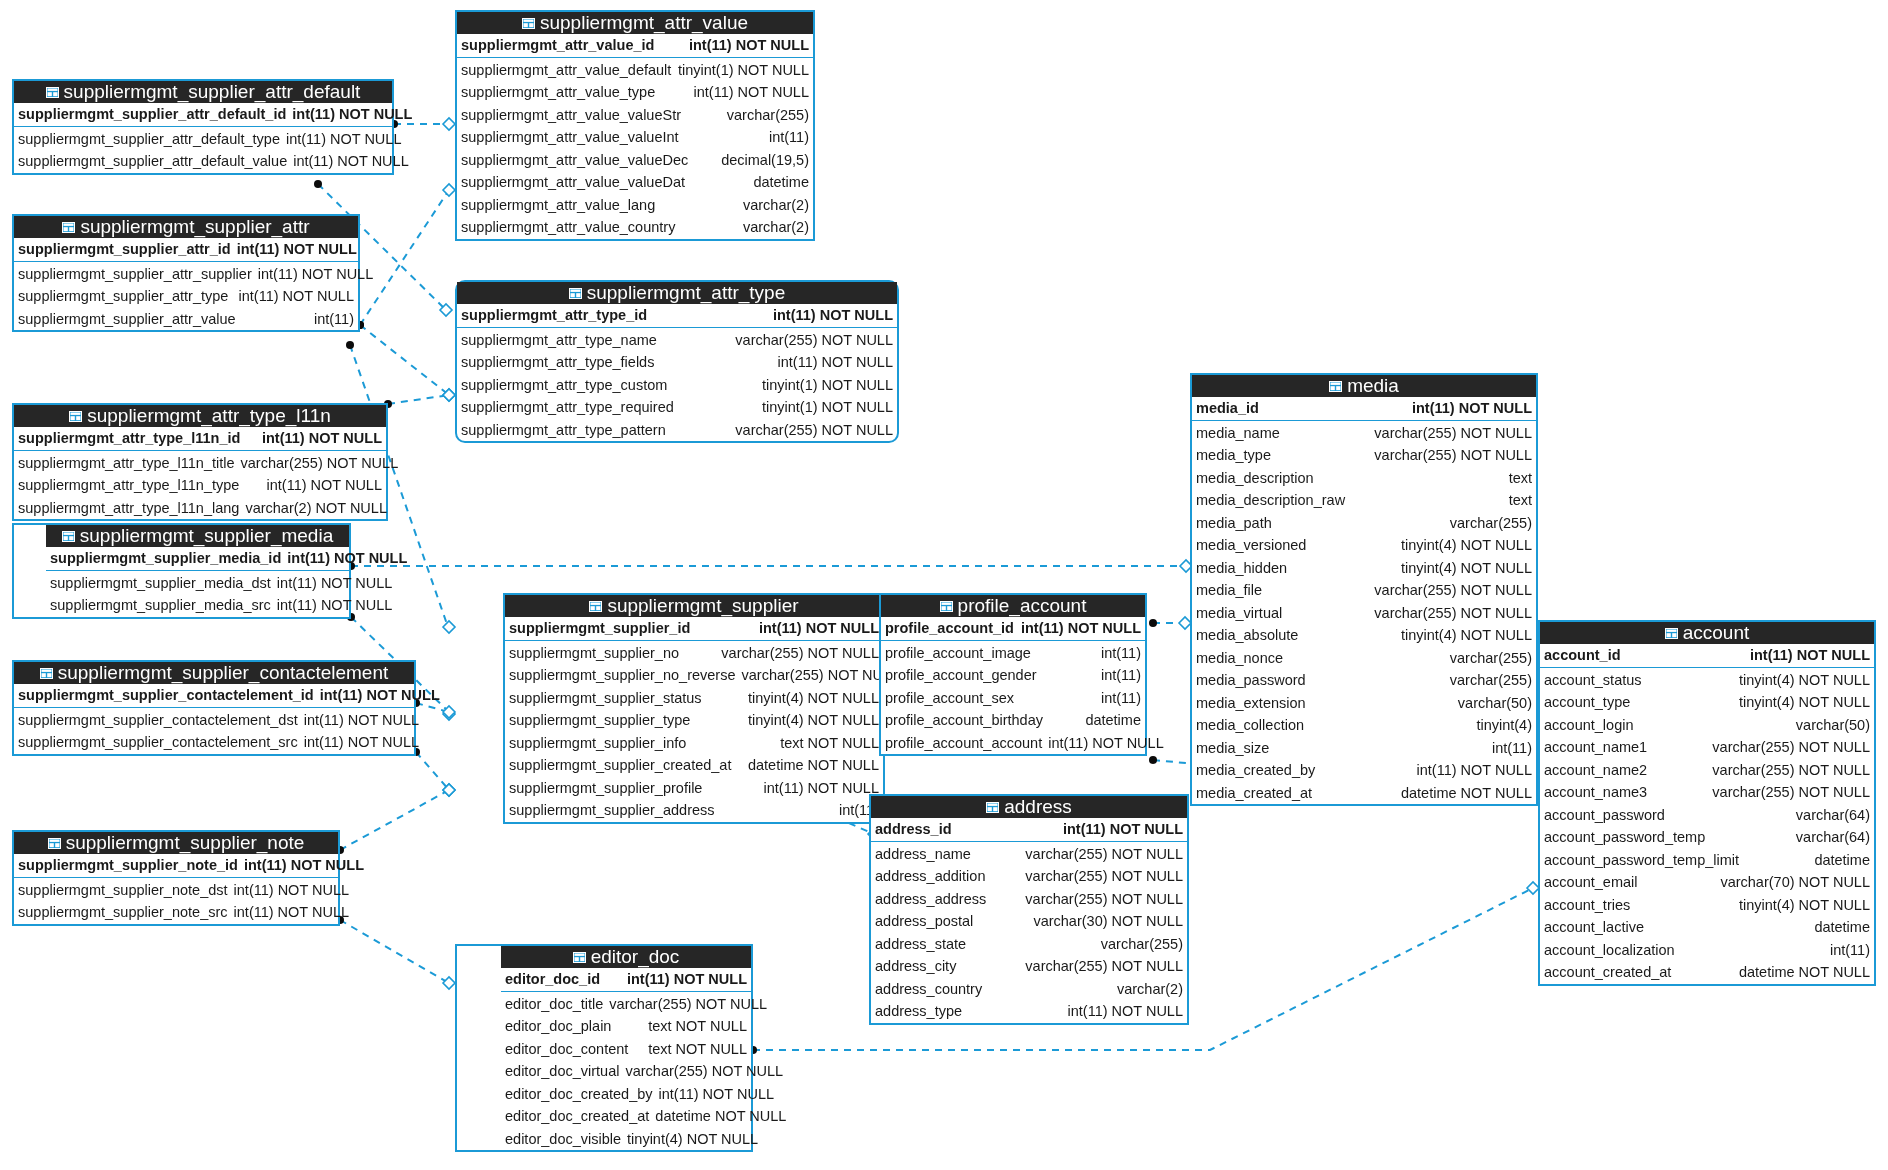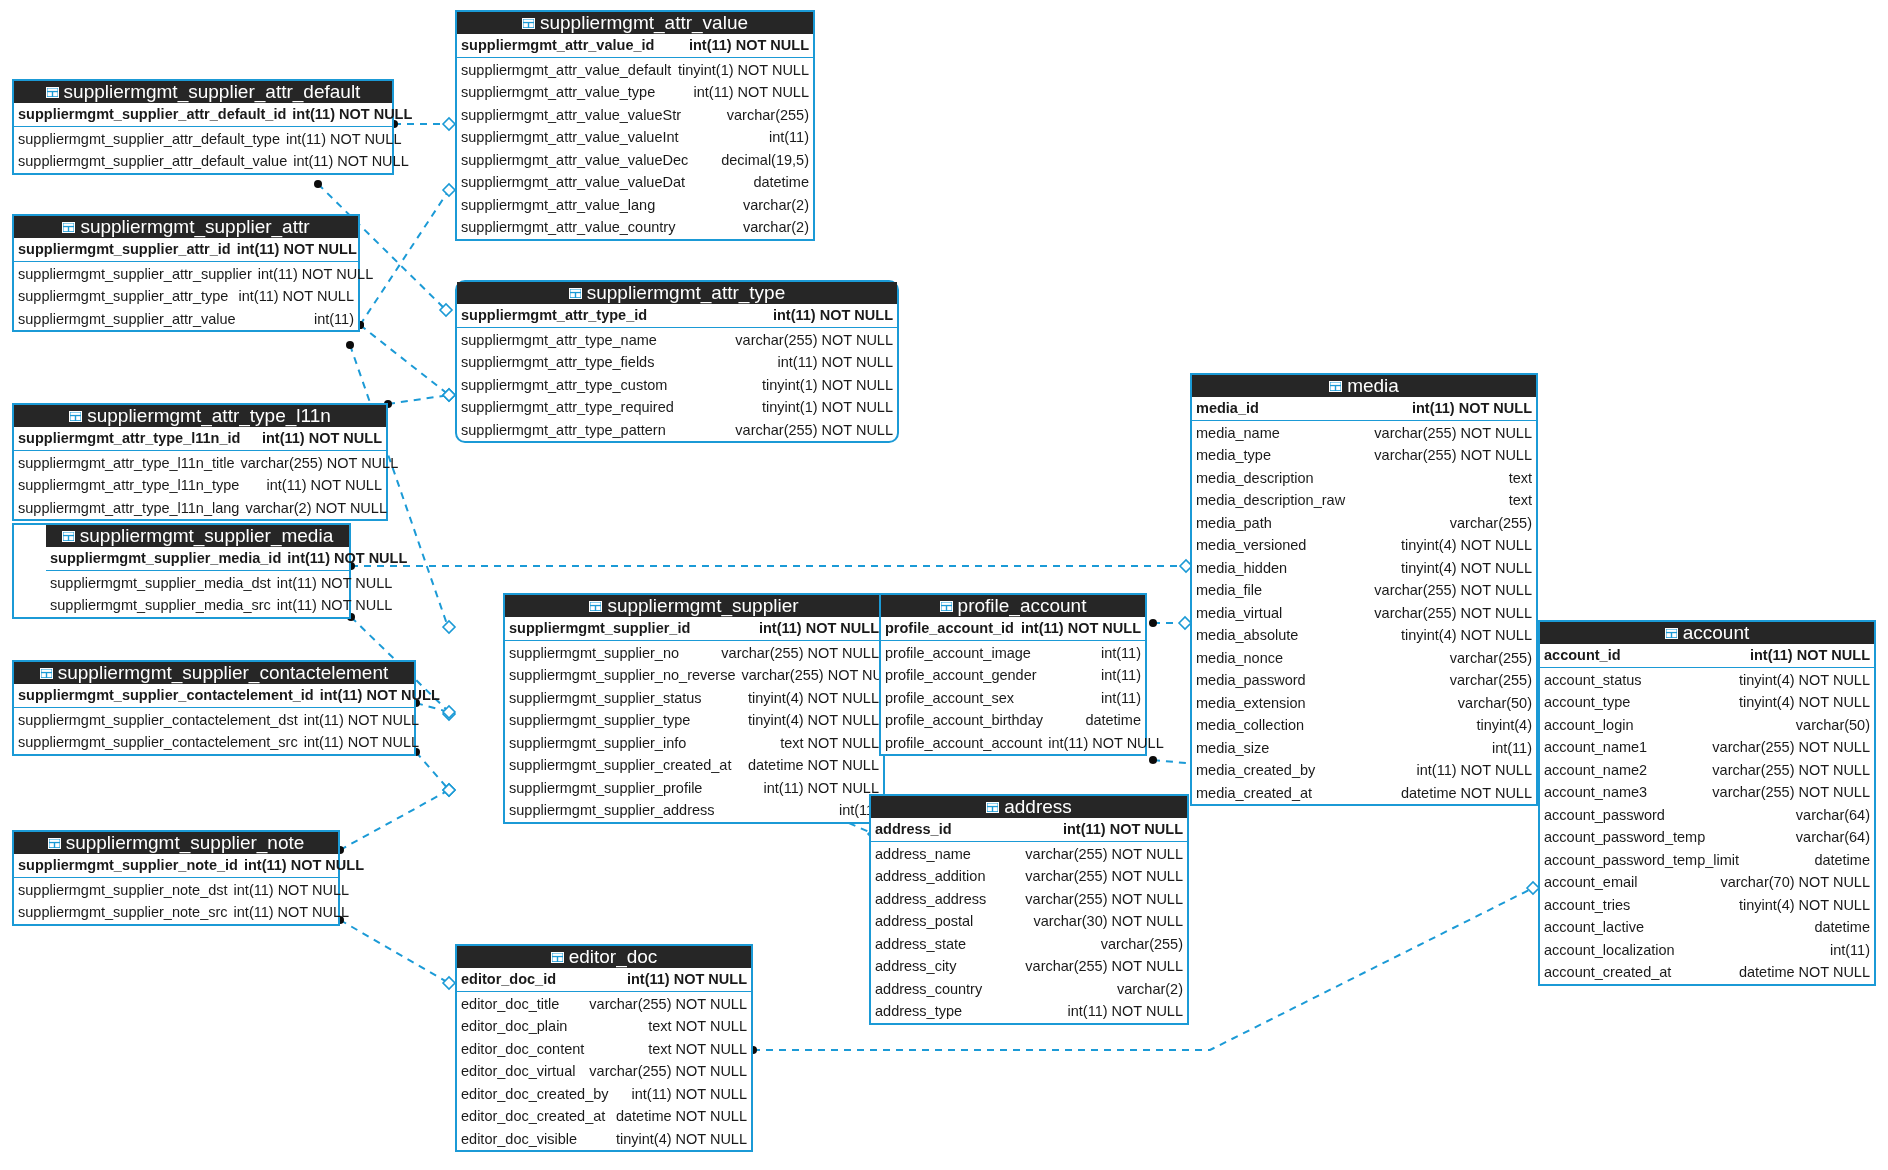--- a/index.html
+++ b/index.html
@@ -688,21 +688,21 @@
         <div class="col-row">
           <span class="col-name">suppliermgmt_supplier_note_dst</span>
           <span class="col-type">int(11) NOT NULL</span>
         </div>
         <div class="col-row">
           <span class="col-name">suppliermgmt_supplier_note_src</span>
           <span class="col-type">int(11) NOT NULL</span>
         </div>
       </div>
     </div>
-    <div class="entity" style="left: 455px; top: 944px; width: 298px;">
+    <div class="entity" style="left: 455px; top: 944px; width: 298px; padding-left: 44px;">
       <div class="entity-title">
         <span class="table-icon">
           <svg width="13" height="11" viewBox="0 0 13 11">
             <rect x="0.5" y="0.5" width="12" height="10" fill="#1b9ad6" stroke="#ffffff" stroke-width="1"></rect>
             <rect x="1.5" y="1.5" width="10" height="2.4" fill="#ffffff"></rect>
             <rect x="1.5" y="5.2" width="4.3" height="4" fill="#ffffff"></rect>
             <rect x="7.2" y="5.2" width="4.3" height="4" fill="#ffffff"></rect>
           </svg>
         </span>
         <span>editor_doc</span>

